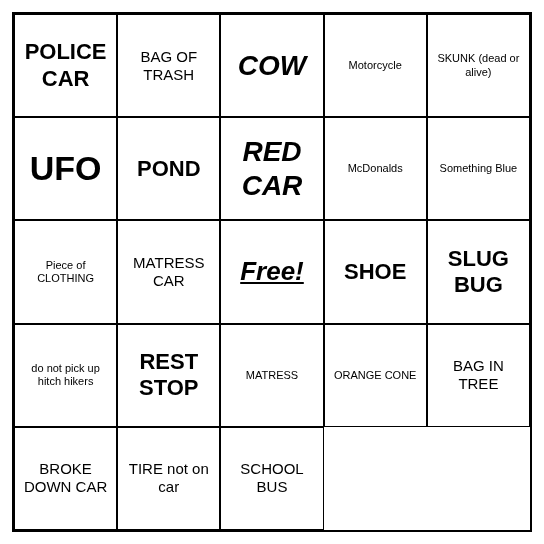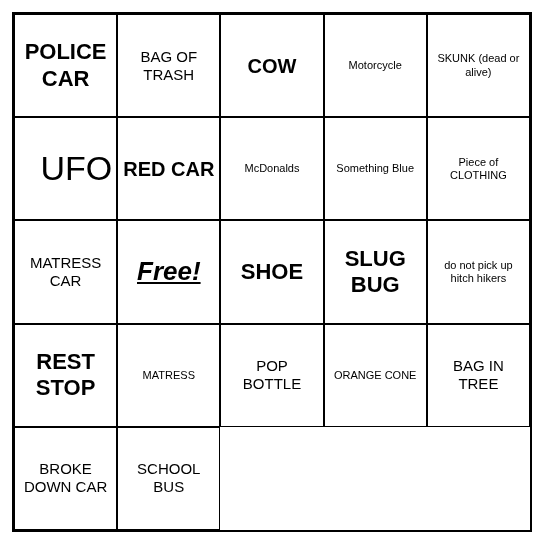--- a/index.html
+++ b/index.html
@@ -50,28 +50,28 @@
       font-size: 15px;
       font-weight: normal;
     }
 
     .cell-large {
       font-size: 22px;
       font-weight: bold;
     }
 
     .cell-xlarge {
-      font-size: 20px;
+      font-size: 28px;
       font-weight: bold;
+      font-style: italic;
     }
 
     .cell-huge {
       font-size: 34px;
-      font-weight: normal;
-      text-align: right;
+      font-weight: bold;
     }
 
     .cell-free {
       font-size: 26px;
       font-style: italic;
       font-weight: bold;
       text-decoration: underline;
     }
   </style>
 </head>
@@ -88,20 +88,23 @@
       <span class="cell-xlarge">COW</span>
     </div>
     <div class="bingo-cell">
       <span class="cell-small">Motorcycle</span>
     </div>
     <div class="bingo-cell">
       <span class="cell-small">SKUNK (dead or alive)</span>
     </div>
     <div class="bingo-cell">
       <span class="cell-huge">UFO</span>
+    </div>
+    <div class="bingo-cell">
+      <span class="cell-large">POND</span>
     </div>
     <div class="bingo-cell">
       <span class="cell-xlarge">RED CAR</span>
     </div>
     <div class="bingo-cell">
       <span class="cell-small">McDonalds</span>
     </div>
     <div class="bingo-cell">
       <span class="cell-small">Something Blue</span>
     </div>
@@ -123,27 +126,27 @@
     <div class="bingo-cell">
       <span class="cell-small">do not pick up hitch hikers</span>
     </div>
     <div class="bingo-cell">
       <span class="cell-large">REST STOP</span>
     </div>
     <div class="bingo-cell">
       <span class="cell-small">MATRESS</span>
     </div>
     <div class="bingo-cell">
-      <span class="cell-medium">POP BOTTLE</span>
-    </div>
-    <div class="bingo-cell">
       <span class="cell-small">ORANGE CONE</span>
     </div>
     <div class="bingo-cell">
       <span class="cell-medium">BAG IN TREE</span>
     </div>
     <div class="bingo-cell">
       <span class="cell-medium">BROKE DOWN CAR</span>
     </div>
     <div class="bingo-cell">
+      <span class="cell-medium">TIRE not on car</span>
+    </div>
+    <div class="bingo-cell">
       <span class="cell-medium">SCHOOL BUS</span>
     </div>
   </div>
 
 </body></html>

